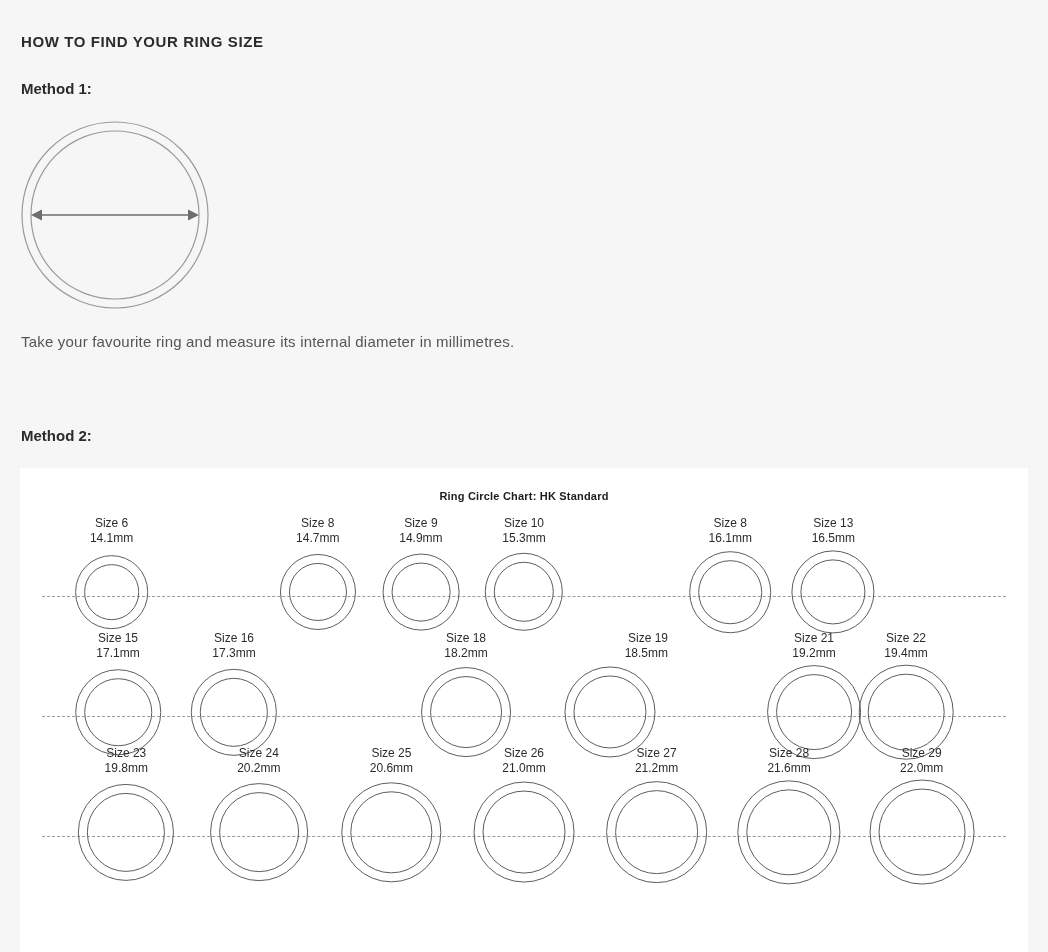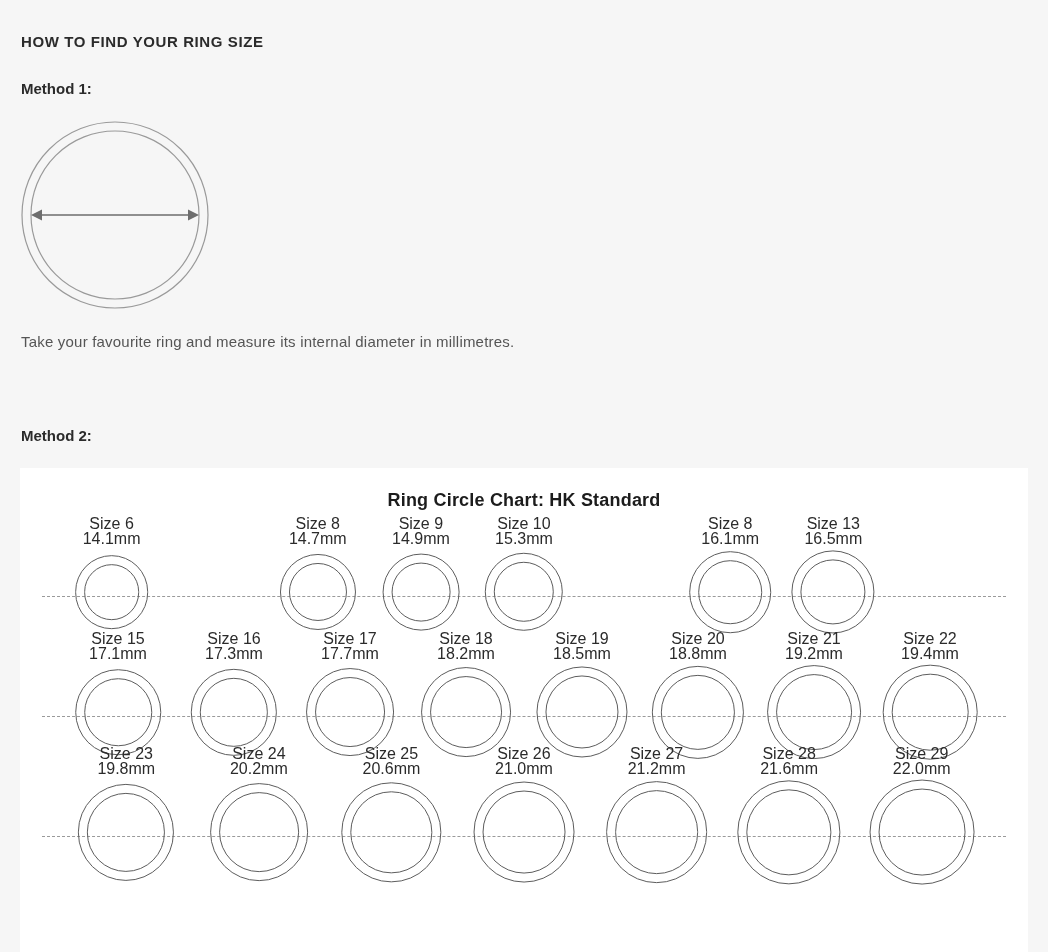--- a/index.html
+++ b/index.html
@@ -63,42 +63,42 @@
     position: absolute;
     left: 20px;
     top: 468px;
     width: 1008px;
     height: 484px;
     background: #ffffff;
     overflow: hidden;
   }
   .chart-title {
     text-align: center;
-    font-size: 18px;
+    font-size: 11px;
     font-weight: bold;
     color: #1c1c1c;
     margin-top: 22px;
     letter-spacing: 0.2px;
   }
   .ring-row {
     position: relative;
     width: 1008px;
   }
   .row-line {
     position: absolute;
     left: 22px;
     right: 22px;
     border-top: 1px dashed #9a9a9a;
   }
   .ring-cell {
     position: absolute;
     text-align: center;
   }
   .ring-cell .lbl {
-    font-size: 16px;
+    font-size: 12px;
     color: #2b2b2b;
     line-height: 15px;
     white-space: nowrap;
   }
   .ring-graphic {
     position: relative;
     margin: 0 auto;
   }
   .ring-outer, .ring-inner {
     position: absolute;
@@ -198,61 +198,45 @@
             </div>
           </div>
           <div class="ring-cell" style="left: 156px; top: 0px; width: 116px;">
             <div class="lbl">Size 16</div>
             <div class="lbl">17.3mm</div>
             <div class="ring-graphic" style="width: 86.335px; height: 86.335px; margin-top: 8.1475px;">
               <div class="ring-outer" style="width: 86.335px; height: 86.335px;"></div>
               <div class="ring-inner" style="width: 68.335px; height: 68.335px;"></div>
             </div>
           </div>
-          <div class="ring-cell" style="left: 272px; top: 0px; width: 116px;">
-            <div class="lbl">Size 17</div>
-            <div class="lbl">17.7mm</div>
-            <div class="ring-graphic" style="width: 87.915px; height: 87.915px; margin-top: 7.3575px;">
-              <div class="ring-outer" style="width: 87.915px; height: 87.915px;"></div>
-              <div class="ring-inner" style="width: 69.915px; height: 69.915px;"></div>
-            </div>
-          </div>
           <div class="ring-cell" style="left: 388px; top: 0px; width: 116px;">
             <div class="lbl">Size 18</div>
             <div class="lbl">18.2mm</div>
             <div class="ring-graphic" style="width: 89.89px; height: 89.89px; margin-top: 6.37px;">
               <div class="ring-outer" style="width: 89.89px; height: 89.89px;"></div>
               <div class="ring-inner" style="width: 71.89px; height: 71.89px;"></div>
             </div>
           </div>
-          <div class="ring-cell" style="left: 504px; top: 0px; width: 116px;">
+          <div class="ring-cell" style="left: 532px; top: 0px; width: 116px; text-align: right;">
             <div class="lbl">Size 19</div>
             <div class="lbl">18.5mm</div>
             <div class="ring-graphic" style="width: 91.075px; height: 91.075px; margin-top: 5.7775px;">
               <div class="ring-outer" style="width: 91.075px; height: 91.075px;"></div>
               <div class="ring-inner" style="width: 73.075px; height: 73.075px;"></div>
-            </div>
-          </div>
-          <div class="ring-cell" style="left: 620px; top: 0px; width: 116px;">
-            <div class="lbl">Size 20</div>
-            <div class="lbl">18.8mm</div>
-            <div class="ring-graphic" style="width: 92.26px; height: 92.26px; margin-top: 5.185px;">
-              <div class="ring-outer" style="width: 92.26px; height: 92.26px;"></div>
-              <div class="ring-inner" style="width: 74.26px; height: 74.26px;"></div>
             </div>
           </div>
           <div class="ring-cell" style="left: 736px; top: 0px; width: 116px;">
             <div class="lbl">Size 21</div>
             <div class="lbl">19.2mm</div>
             <div class="ring-graphic" style="width: 93.84px; height: 93.84px; margin-top: 4.395px;">
               <div class="ring-outer" style="width: 93.84px; height: 93.84px;"></div>
               <div class="ring-inner" style="width: 75.84px; height: 75.84px;"></div>
             </div>
           </div>
-          <div class="ring-cell" style="left: 852px; top: 0px; width: 116px;">
+          <div class="ring-cell" style="left: 828px; top: 0px; width: 116px;">
             <div class="lbl">Size 22</div>
             <div class="lbl">19.4mm</div>
             <div class="ring-graphic" style="width: 94.63px; height: 94.63px; margin-top: 4px;">
               <div class="ring-outer" style="width: 94.63px; height: 94.63px;"></div>
               <div class="ring-inner" style="width: 76.63px; height: 76.63px;"></div>
             </div>
           </div>
         </div>
         <div class="ring-row" style="height: 112px; position: absolute; left: 0px; top: 278px;">
           <div class="row-line" style="top: 90.45px;"></div>

